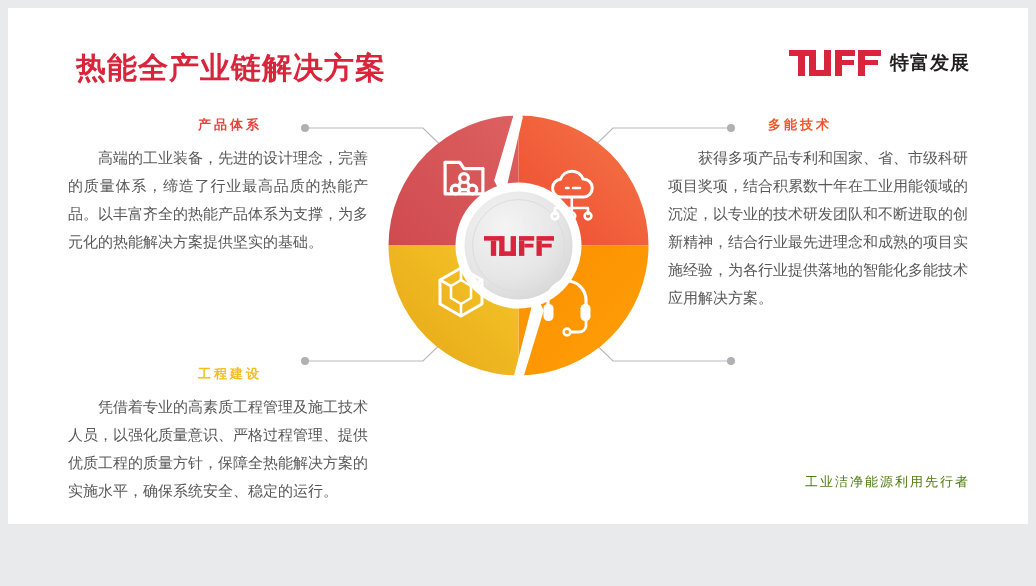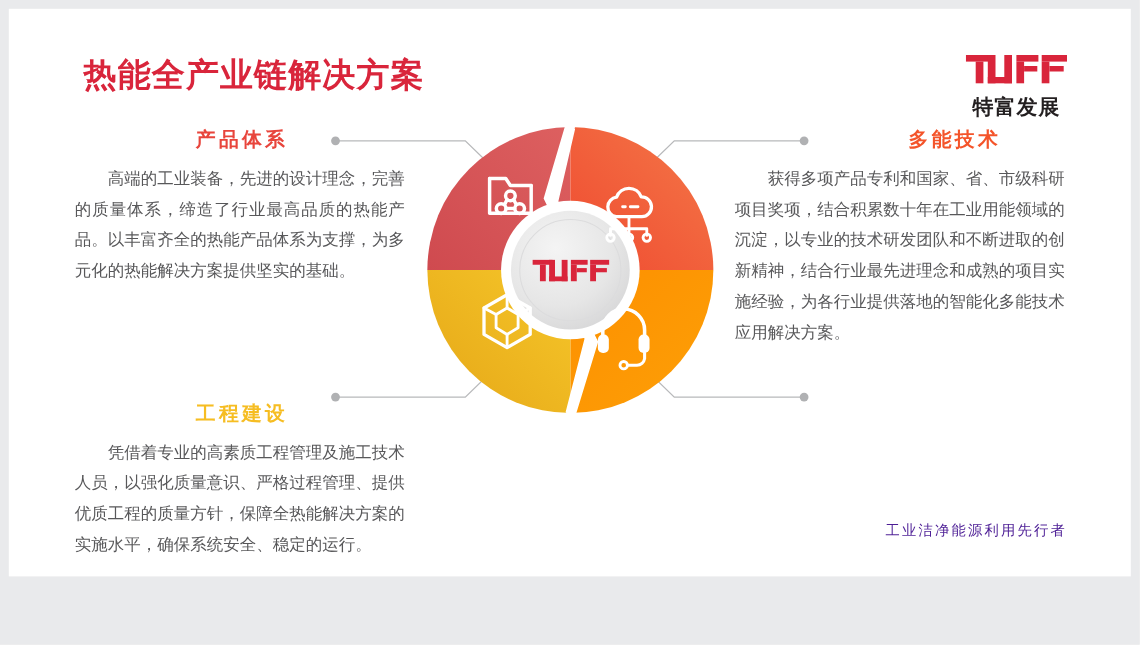--- a/index.html
+++ b/index.html
@@ -34,57 +34,56 @@
     letter-spacing: 1px;
     white-space: nowrap;
   }
   .logo-wrap {
     position: absolute;
     right: 58px;
     top: 42px;
     display: flex;
     align-items: center;
     gap: 9px;
-    flex-direction: column;
   }
   .logo-mark {
     display: block;
   }
   .logo-cn {
     font-size: 19px;
     font-weight: bold;
     color: #231f20;
     letter-spacing: 1px;
     white-space: nowrap;
   }
 
   
   .quad { position: absolute; width: 300px; }
   .quad-head {
-    font-size: 18px;
+    font-size: 13px;
     font-weight: bold;
     letter-spacing: 3px;
     white-space: nowrap;
     line-height: 1;
   }
   .quad-body {
     margin-top: 13px;
     font-size: 15px;
     line-height: 28px;
     color: #58585a;
     text-indent: 2em;
     text-align: justify;
     text-justify: inter-ideograph;
   }
   .q-tl { left: 60px;  top: 110px;  text-align: right; }
   .q-tl .quad-head { padding-right: 106px; }
   .q-bl { left: 60px;  top: 343px;  text-align: right; }
   .q-bl .quad-head { padding-right: 106px; margin-top: 16px; }
   .q-tr { left: 660px; top: 110px;  text-align: left; }
-  .q-tr .quad-head { padding-left: 100px; text-align: center; }
+  .q-tr .quad-head { padding-left: 100px; }
   .q-br { left: 660px; top: 343px;  text-align: left; }
   .q-br .quad-head { padding-left: 100px; }
 
   
   #connectors {
     position: absolute;
     left: 0; top: 0;
     width: 1020px; height: 570px;
     pointer-events: none;
   }
@@ -119,21 +118,21 @@
     white-space: nowrap;
   }
   .footer-left .sep { color: #d5d6d8; margin: 0 6px; }
   .footer-left .active { color: #d9253b; font-weight: bold; }
   .footer-right {
     position: absolute;
     right: 58px;
     bottom: 33px;
     font-size: 13px;
     letter-spacing: 2px;
-    color: #4c1d95;
+    color: #4d7c0f;
     white-space: nowrap;
   }
 </style>
 </head>
 <body>
 
 <div id="slide">
 
   <div class="title">热能全产业链解决方案</div>
 

